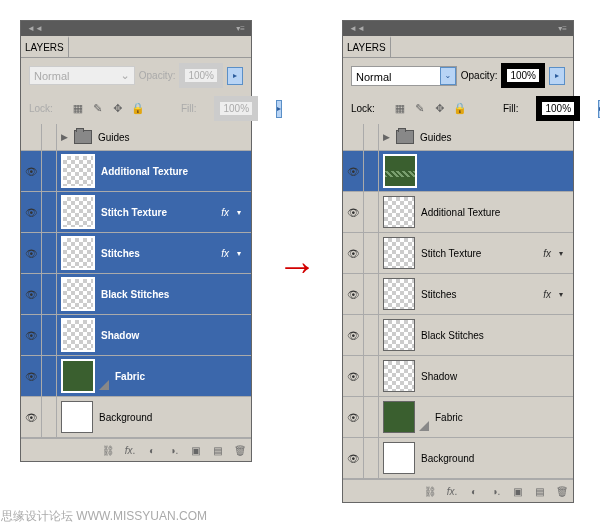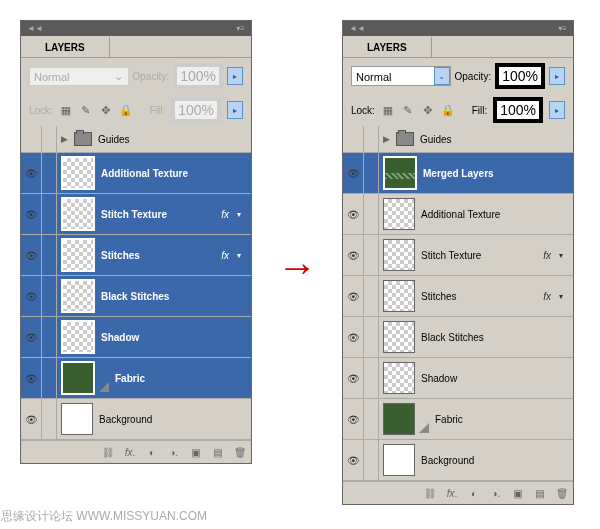--- a/index.html
+++ b/index.html
@@ -1,30 +1,30 @@
 <!DOCTYPE html>
 <html><head>
 <meta charset="utf-8">
 <style>
 body{margin:0;padding:20px;background:#fff;font-family:Tahoma,Arial,sans-serif;font-size:11px;color:#000;display:flex;align-items:flex-start;gap:20px}
 .panel{width:230px;background:#d4d0c8;border:1px solid #666}
 .panel-header{background:#5a5a5a;color:#ccc;display:flex;align-items:center;justify-content:space-between;padding:3px 6px;font-size:10px}
 .header-controls{display:flex;gap:4px}
 .tri{font-size:8px;color:#aaa}
 .tabs{display:flex;background:#d4d0c8;border-bottom:1px solid #999}
-.tab{padding:4px 24px;font-size:10px;font-weight:bold;background:#d4d0c8;border-right:1px solid #999;border-top:2px solid #d4d0c8}
+.tab{padding:4px 4px;font-size:10px;font-weight:normal;background:#d4d0c8;border-right:1px solid #999;border-top:2px solid #d4d0c8}
 .controls-row{display:flex;align-items:center;padding:5px 8px;gap:4px}
 .select{flex:1;border:1px solid #999;background:#fff;padding:2px 4px;font-size:11px;display:flex;justify-content:space-between;align-items:flex-end}
 .select.disabled{background:#eee;color:#aaa;border-color:#ccc}
 .drop{background:#b8d4f5;border:1px solid #5a8fc7;width:14px;height:16px;display:inline-flex;align-items:center;justify-content:center;font-size:8px;color:#2a5a9a}
-.val-box{border:4px solid #000000;background:#fff;padding:1px 3px;font-size:14px;display:inline-flex;align-items:flex-start}
+.val-box{border:6px solid #000000;background:#fff;padding:1px 3px;font-size:10px;display:inline-flex;align-items:flex-start}
 .val-box.disabled{background:#eee;color:#aaa;border-color:#ccc}
 .label{font-size:10px}
 .label.disabled{color:#aaa}
-.lock-row{display:flex;align-items:center;padding:3px 8px;gap:6px;font-size:10px}
+.lock-row{display:flex;align-items:center;padding:3px 8px;gap:18px;font-size:10px}
 .lock-icons{display:flex;gap:6px}
 .lock-icon{width:14px;height:14px;display:inline-flex;align-items:center;justify-content:center;font-size:11px;color:#666}
 .layers{background:#d4d0c8}
 .layer-row{display:flex;align-items:center;border-bottom:1px solid #aaa;min-height:26px}
 .layer-row.tall{min-height:40px}
 .layer-row.selected{background:#3b67ab;color:#fff}
 .vis-col{width:20px;border-right:1px solid #aaa;display:flex;align-items:center;justify-content:center;align-self:stretch}
 .link-col{width:14px;border-right:1px solid #aaa;align-self:stretch}
 .eye{width:12px;height:12px}
 .eye::before{content:"👁";font-size:10px;color:#333}
@@ -241,21 +241,20 @@
     <div id="right-layers">
         <div class="layer-row tall selected">
           <div class="vis-col">
             <span class="eye"></span>
           </div>
           <div class="link-col"></div>
           <div class="layer-content">
             <div class="thumb selected-border fabric">
               <div class="diag"></div>
             </div>
-            <span class="layer-name bold">Merged Layers</span>
           </div>
         </div>
         <div class="layer-row tall">
           <div class="vis-col">
             <span class="eye"></span>
           </div>
           <div class="link-col"></div>
           <div class="layer-content">
             <div class="thumb trans"></div>
             <span class="layer-name">Additional Texture</span>

